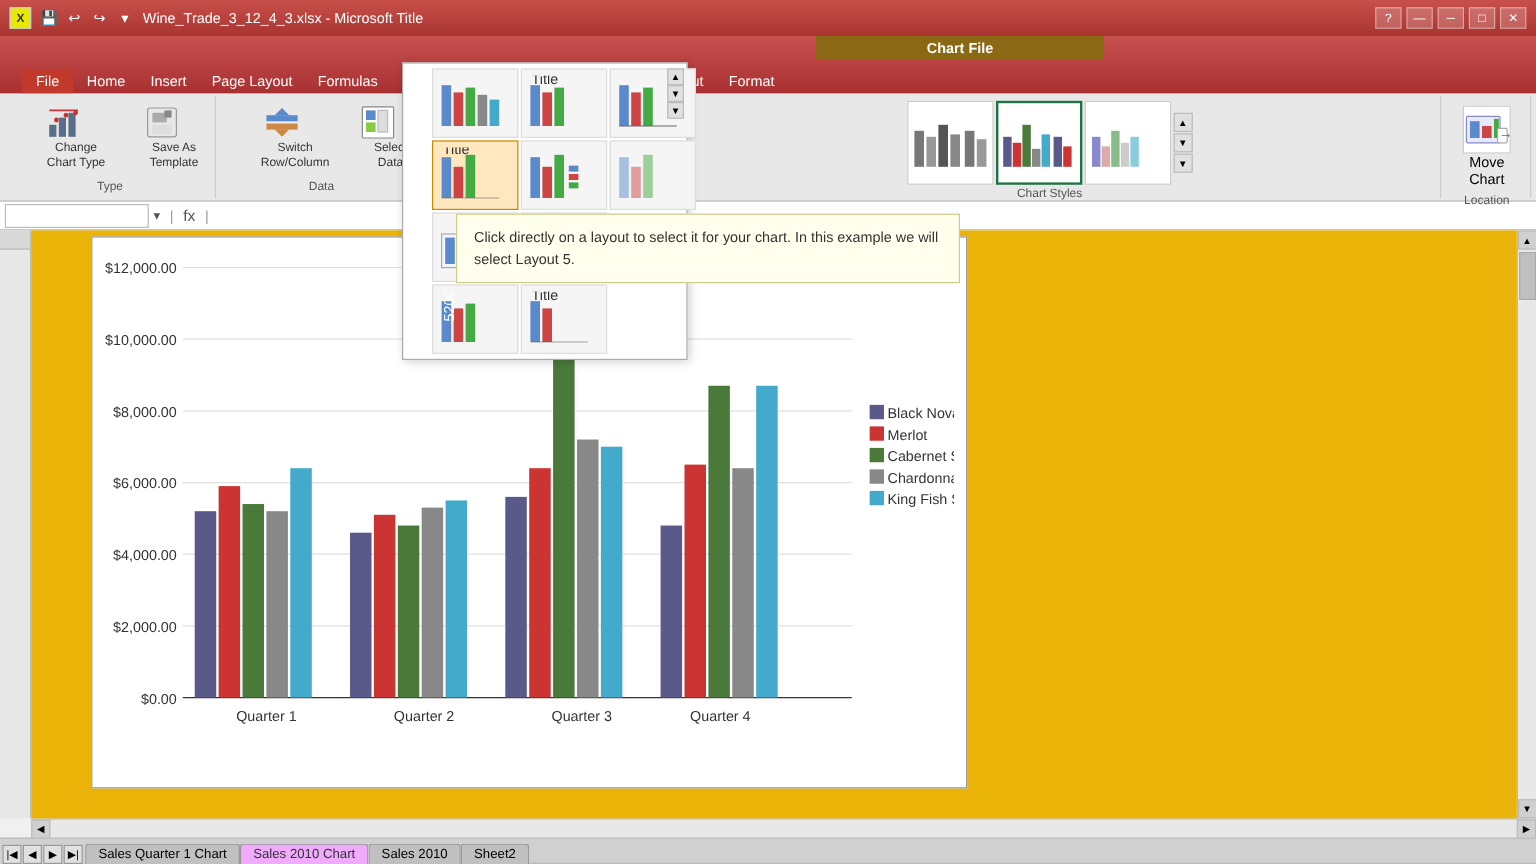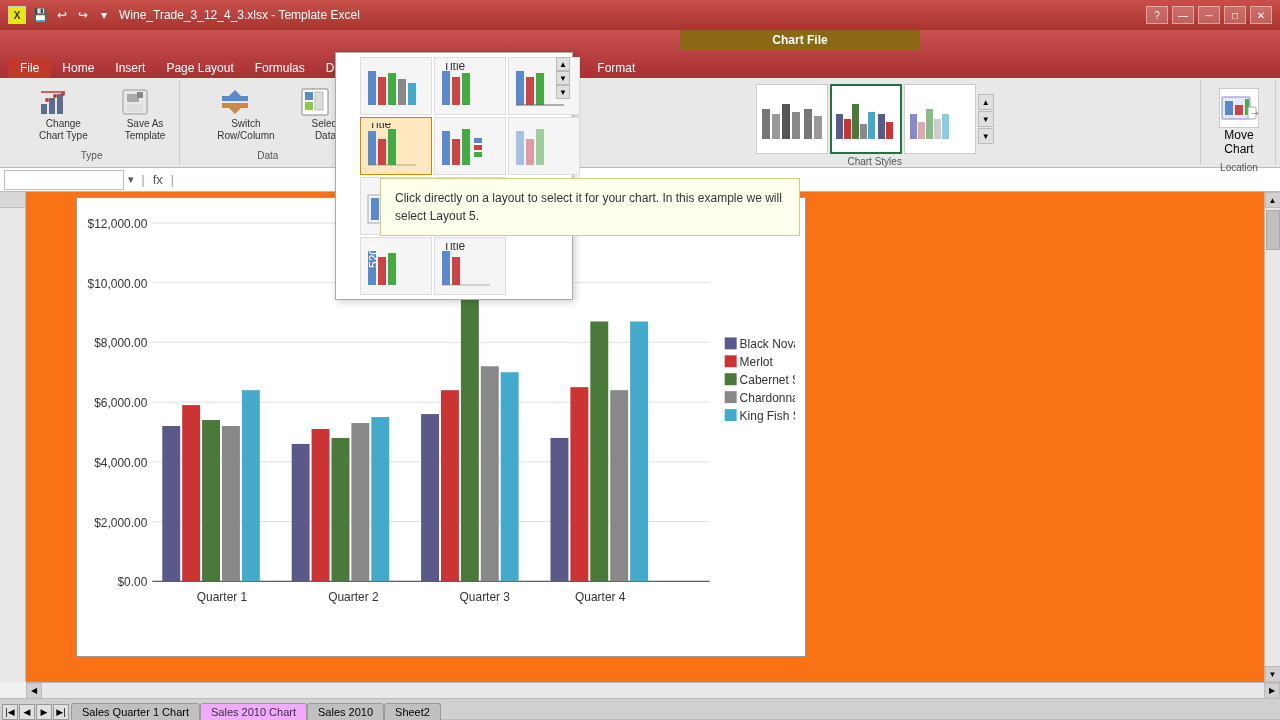--- a/index.html
+++ b/index.html
@@ -157,21 +157,21 @@
       border-right: 1px solid #bbb;
       display: flex;
       flex-direction: column;
     }
 
     
     .spreadsheet {
       flex: 1;
       position: relative;
       overflow: hidden;
-      background: #f97316;
+      background: #eab308;
     }
 
     
     .chart-container {
       position: absolute;
       top: 5px;
       left: 50px;
       width: 730px;
       height: 460px;
       background: white;
@@ -277,38 +277,38 @@
 <div class="title-bar">
   <div class="title-bar-left">
     <div class="title-icon">X</div>
 
     <div class="quick-access" style="background:transparent; height:auto; padding:0; gap:3px;">
       <div class="qa-btn">💾</div>
       <div class="qa-btn">↩</div>
       <div class="qa-btn">↪</div>
       <div class="qa-btn">▾</div>
     </div>
-    <span class="title-text">Wine_Trade_3_12_4_3.xlsx - Template Excel</span>
+    <span class="title-text">Wine_Trade_3_12_4_3.xlsx - Microsoft Title</span>
   </div>
   <div class="title-bar-controls">
     <div class="win-btn">?</div>
     <div class="win-btn">—</div>
     <div class="win-btn">─</div>
     <div class="win-btn">□</div>
     <div class="win-btn">✕</div>
   </div>
 </div>
 
 <div style="position:relative; height:48px; background: linear-gradient(to bottom, #c85050, #a83030);">
 
   <div style="position:absolute; top:0; left:680px; width:240px; height:20px; background:#8b6914; color:white; display:flex; align-items:center; justify-content:center; font-size:11px; font-weight:bold;">
     <span>Chart File</span>
   </div>
 
-  <div style="position:absolute; bottom:0; left:0; right:0; display:flex; align-items:flex-end; padding:0 8px; gap:1px;">
+  <div style="position:absolute; bottom:0; left:0; right:0; display:flex; align-items:flex-end; padding:0 18px; gap:1px;">
     <div class="ribbon-tab file-tab" style="background:#c0392b;">File</div>
     <div class="ribbon-tab">Home</div>
     <div class="ribbon-tab">Insert</div>
     <div class="ribbon-tab">Page Layout</div>
     <div class="ribbon-tab">Formulas</div>
     <div class="ribbon-tab">Data</div>
     <div class="ribbon-tab">Review</div>
     <div class="ribbon-tab">View</div>
     <div class="ribbon-tab active" style="font-weight:bold;">Design</div>
     <div class="ribbon-tab">Layout</div>

